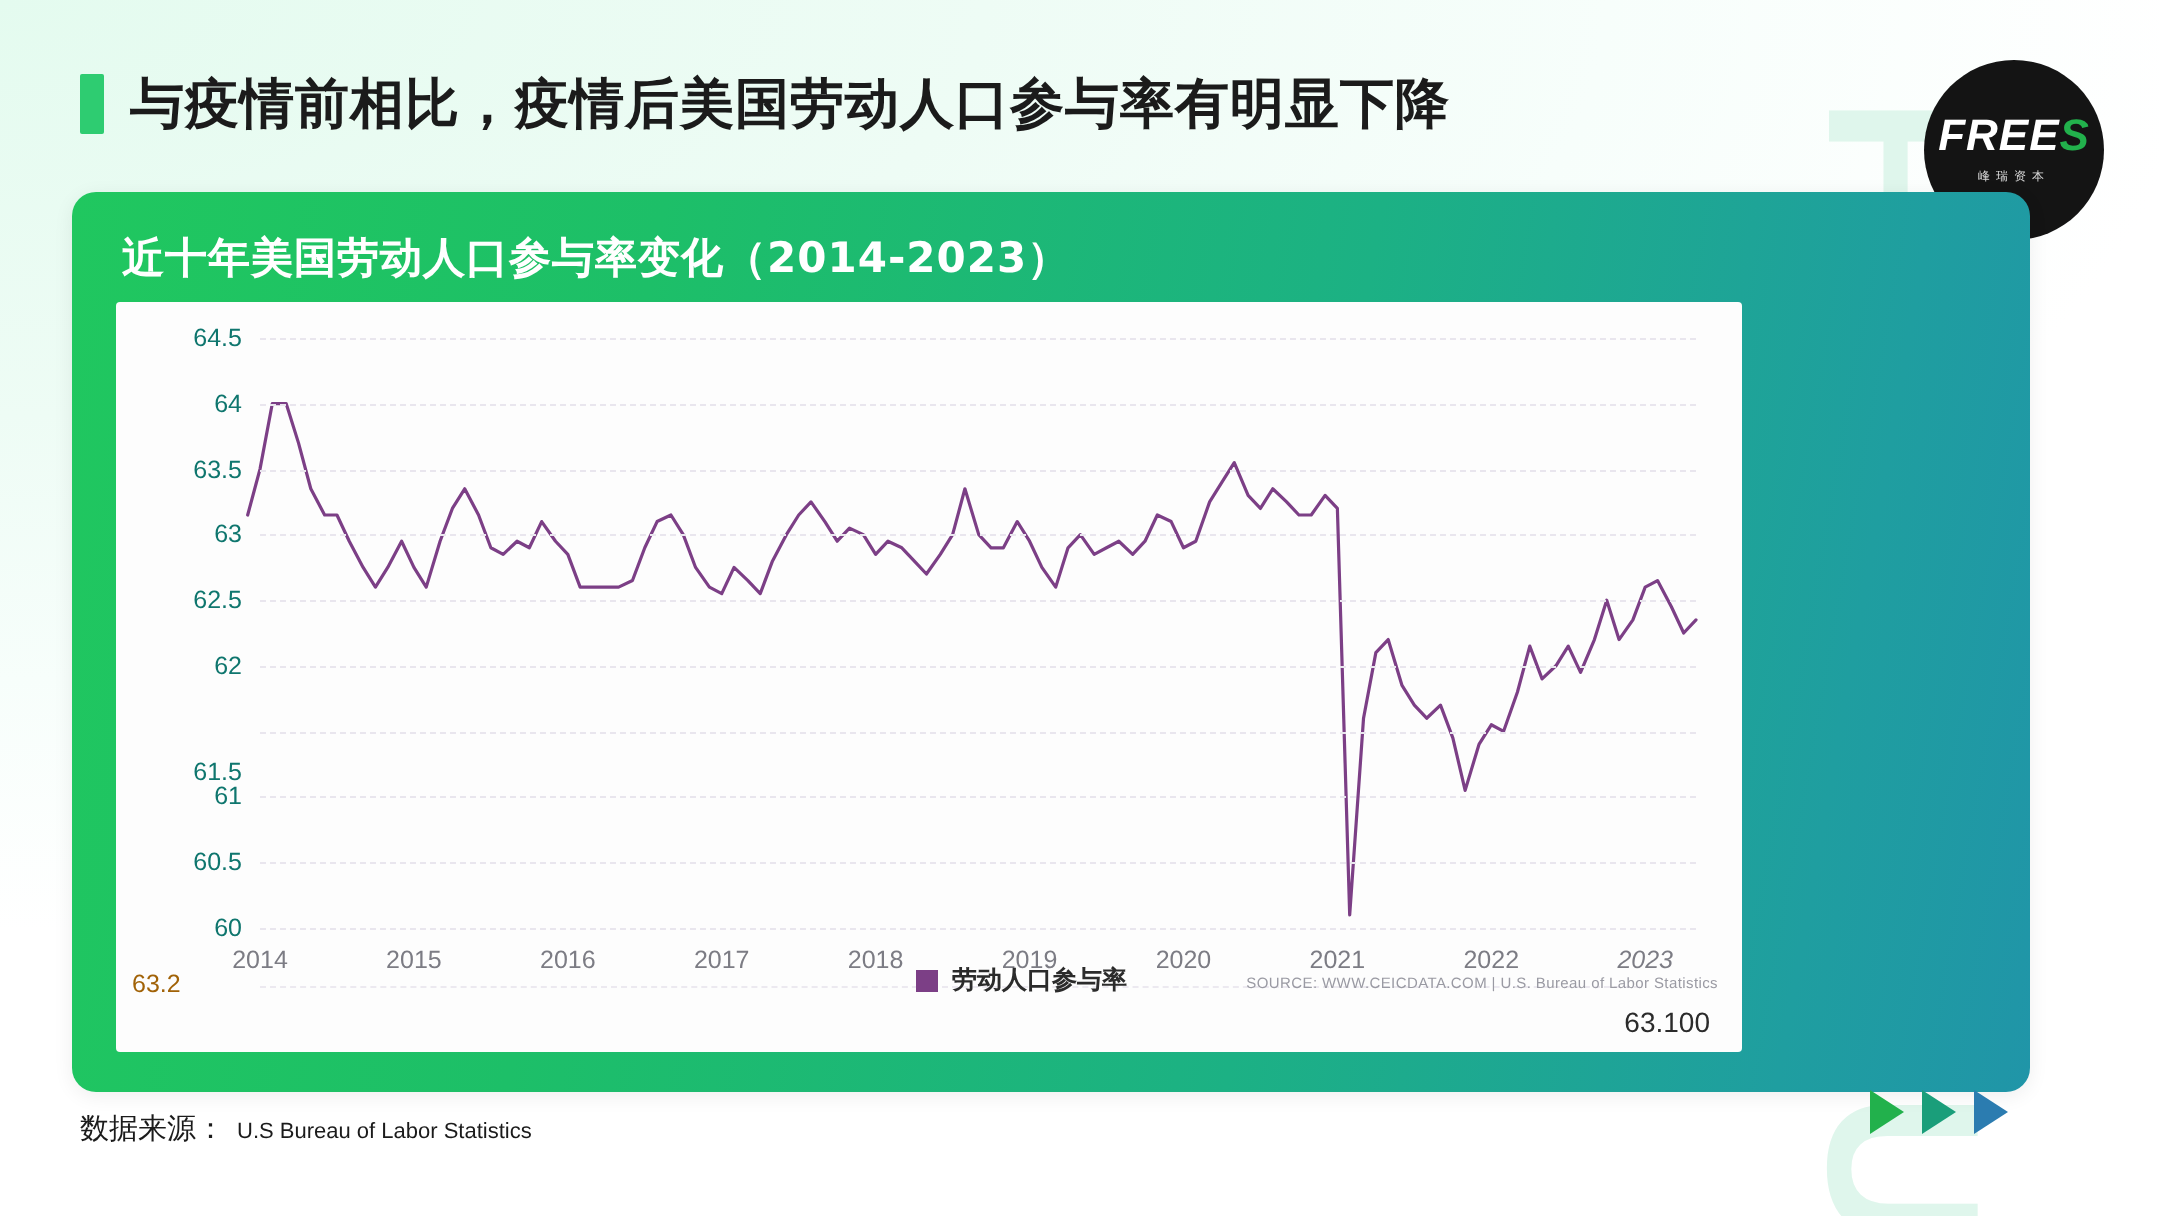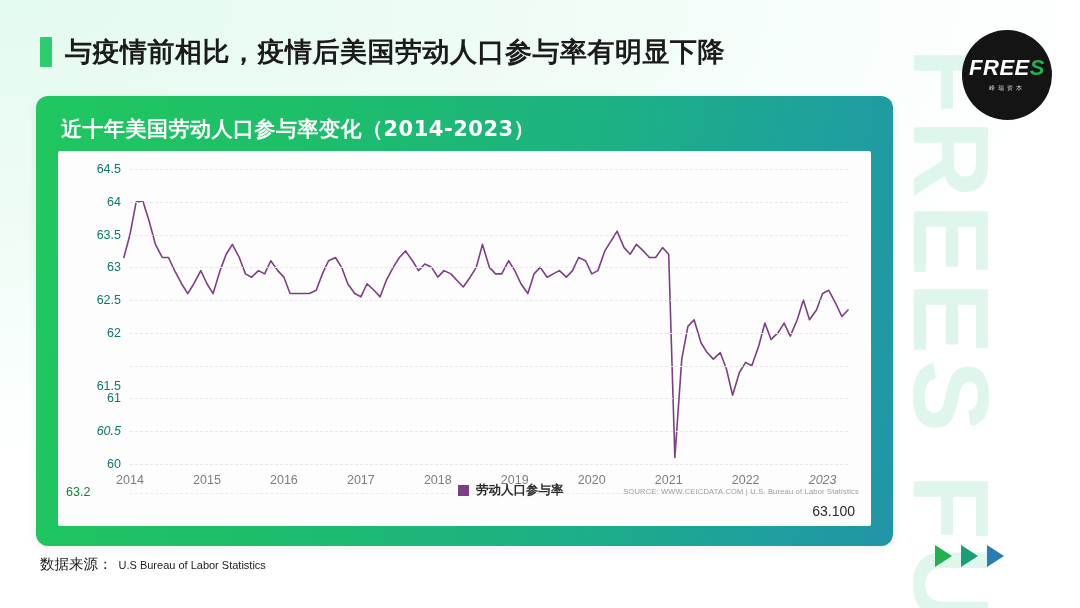--- a/index.html
+++ b/index.html
@@ -44,21 +44,21 @@
   
   .headline{position:absolute;left:40px;top:34px;display:flex;align-items:center;gap:13px;}
   .headline-bar{width:12px;height:30px;background:#2ecc71;border-radius:1px;flex:none;}
   .headline-text{
     font-size:27px;font-weight:bold;color:#1b1b1b;white-space:nowrap;
     font-family:"DejaVu Sans","Liberation Sans",sans-serif;letter-spacing:0.5px;
   }
 
   
   .card{
-    position:absolute;left:36px;top:96px;width:857px;height:450px;
+    position:absolute;left:36px;top:96px;width:979px;height:450px;
     border-radius:12px;
     background:linear-gradient(100deg,#20c75f 0%,#1dbf68 28%,#1cb184 62%,#1f9ea0 88%,#2095a8 100%);
     box-shadow:0 2px 10px rgba(0,0,0,0.07);
   }
   .card-title{
     position:absolute;left:25px;top:19px;
     font-size:21px;font-weight:bold;color:#ffffff;letter-spacing:0.5px;
     font-family:"DejaVu Sans","Liberation Sans",sans-serif;white-space:nowrap;
   }
 
@@ -82,21 +82,21 @@
   .xtick{
     position:absolute;top:100%;margin-top:9px;transform:translateX(-50%);
     font-size:12.5px;color:#7c7c84;white-space:nowrap;
     font-family:"Liberation Sans",sans-serif;
   }
   .series-svg{position:absolute;left:0;top:0;width:100%;height:100%;overflow:visible;}
 
   
   .stray-label{
     position:absolute;left:8px;top:334px;width:100%;
-    font-size:12.5px;color:#15803d;
+    font-size:12.5px;color:#a16207;
     font-family:"Liberation Sans",sans-serif;
   }
   .stray-label .ln{
     position:absolute;left:64px;top:8px;width:690px;height:0;
     border-top:1px dashed #ece9f0;
   }
 
   
   .legend{
     position:absolute;left:400px;top:331px;display:flex;align-items:center;gap:7px;
@@ -169,21 +169,21 @@
           <div class="ytick" style="top: 98.3333px;">63</div>
           <div class="gridline" style="top: 131.111px;"></div>
           <div class="ytick" style="top: 131.111px;">62.5</div>
           <div class="gridline" style="top: 163.889px;"></div>
           <div class="ytick" style="top: 163.889px;">62</div>
           <div class="gridline" style="top: 196.667px;"></div>
           <div class="ytick" style="top: 196.667px; margin-top: 20px;">61.5</div>
           <div class="gridline" style="top: 229.444px;"></div>
           <div class="ytick" style="top: 229.444px;">61</div>
           <div class="gridline" style="top: 262.222px;"></div>
-          <div class="ytick" style="top: 262.222px; font-style: italic;">60.5</div>
+          <div class="ytick" style="top: 262.222px;">60.5</div>
           <div class="gridline" style="top: 295px;"></div>
           <div class="ytick" style="top: 295px;">60</div>
           <div class="xtick" style="left: 0px;">2014</div>
           <div class="xtick" style="left: 76.9561px;">2015</div>
           <div class="xtick" style="left: 153.912px;">2016</div>
           <div class="xtick" style="left: 230.868px;">2017</div>
           <div class="xtick" style="left: 307.824px;">2018</div>
           <div class="xtick" style="left: 384.78px;">2019</div>
           <div class="xtick" style="left: 461.736px;">2020</div>
           <div class="xtick" style="left: 538.692px;">2021</div>

